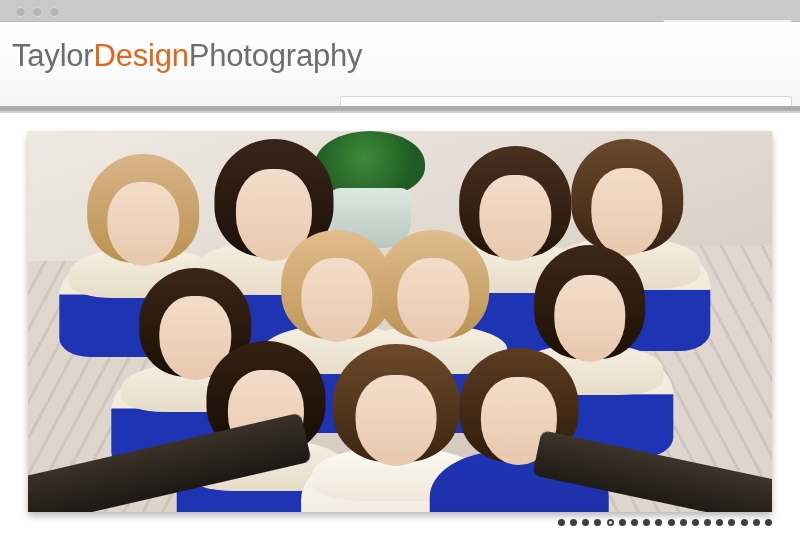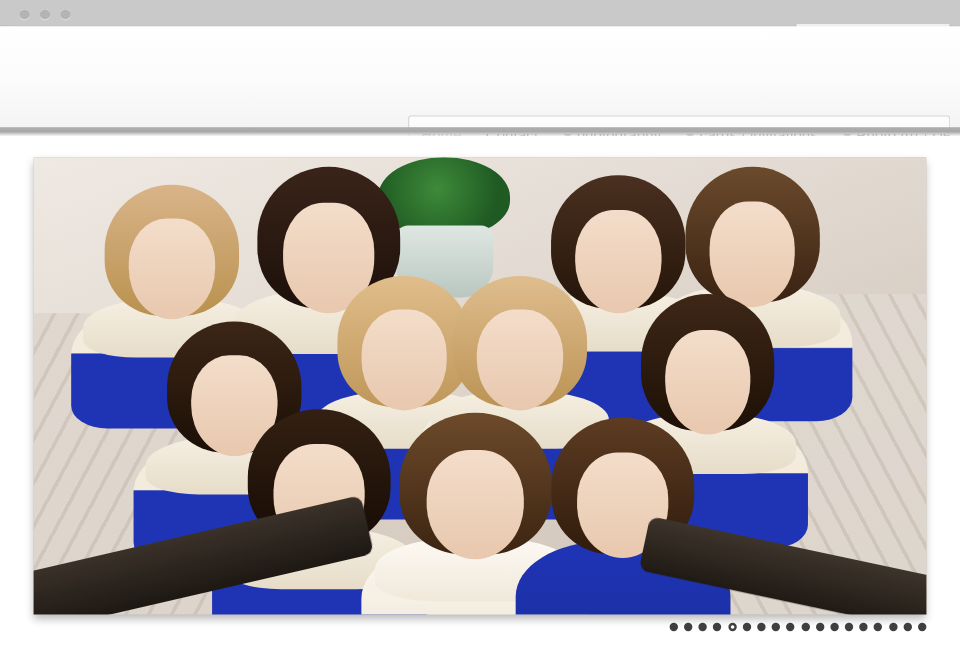--- a/index.html
+++ b/index.html
@@ -348,20 +348,23 @@
         <svg width="11" height="11" viewBox="0 0 11 11" aria-hidden="true">
           <path d="M5.5 1 L10.3 5 H8.9 V9.8 H2.1 V5 H0.7 Z" fill="none" stroke="#6b6b6b" stroke-width="1"></path>
           <rect x="4.5" y="6.4" width="2" height="3.4" fill="#6b6b6b"></rect>
         </svg>
       </span>
       <span>Sign In</span>
     </span>
   </div>
 
   <div class="header">
+    <div class="logo">
+      <span class="logo-a">Taylor</span><span class="logo-b">Design</span><span class="logo-c">Photography</span>
+    </div>
 
     <nav class="mainnav">
       <span class="nav-item is-active">
         <span>Home</span>
       </span>
       <span class="nav-item">
         <span>Contact</span>
       </span>
       <span class="nav-item">
         <span class="caret"></span>

